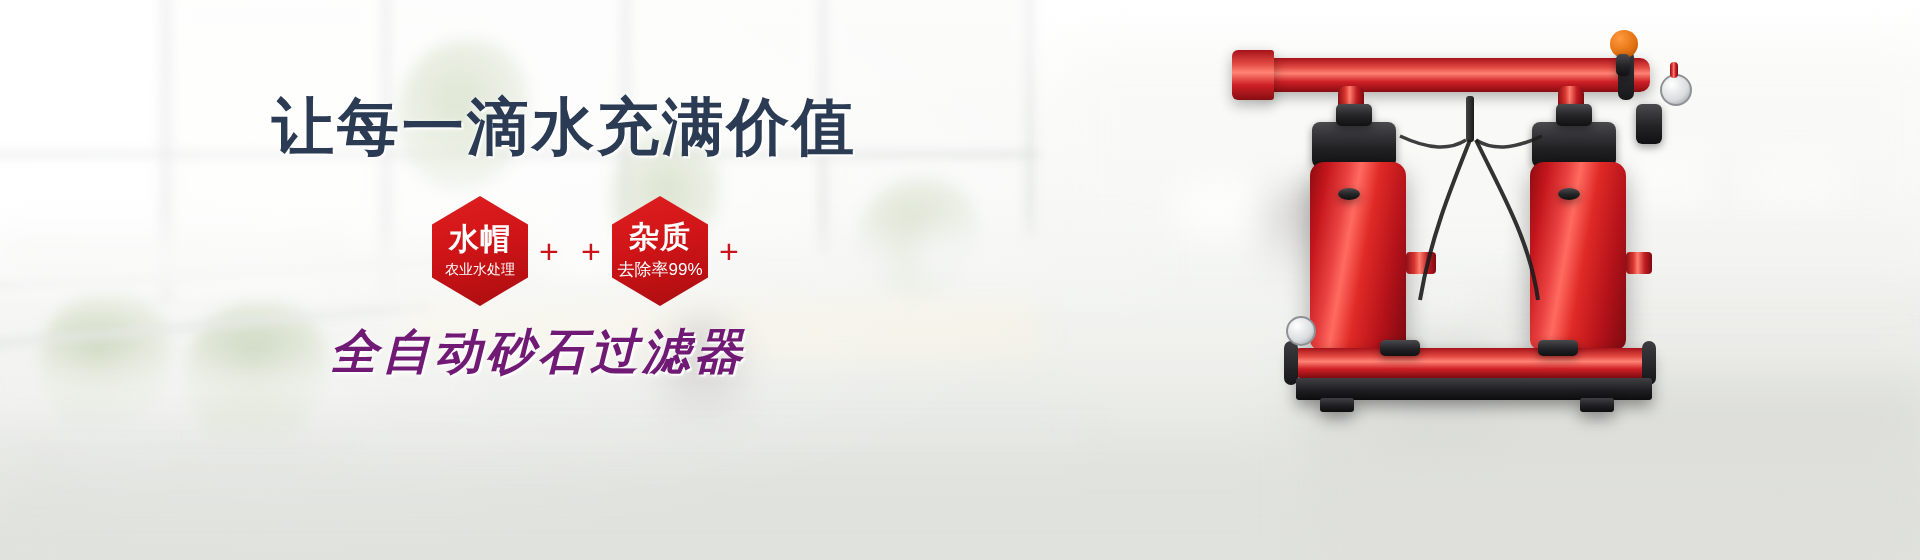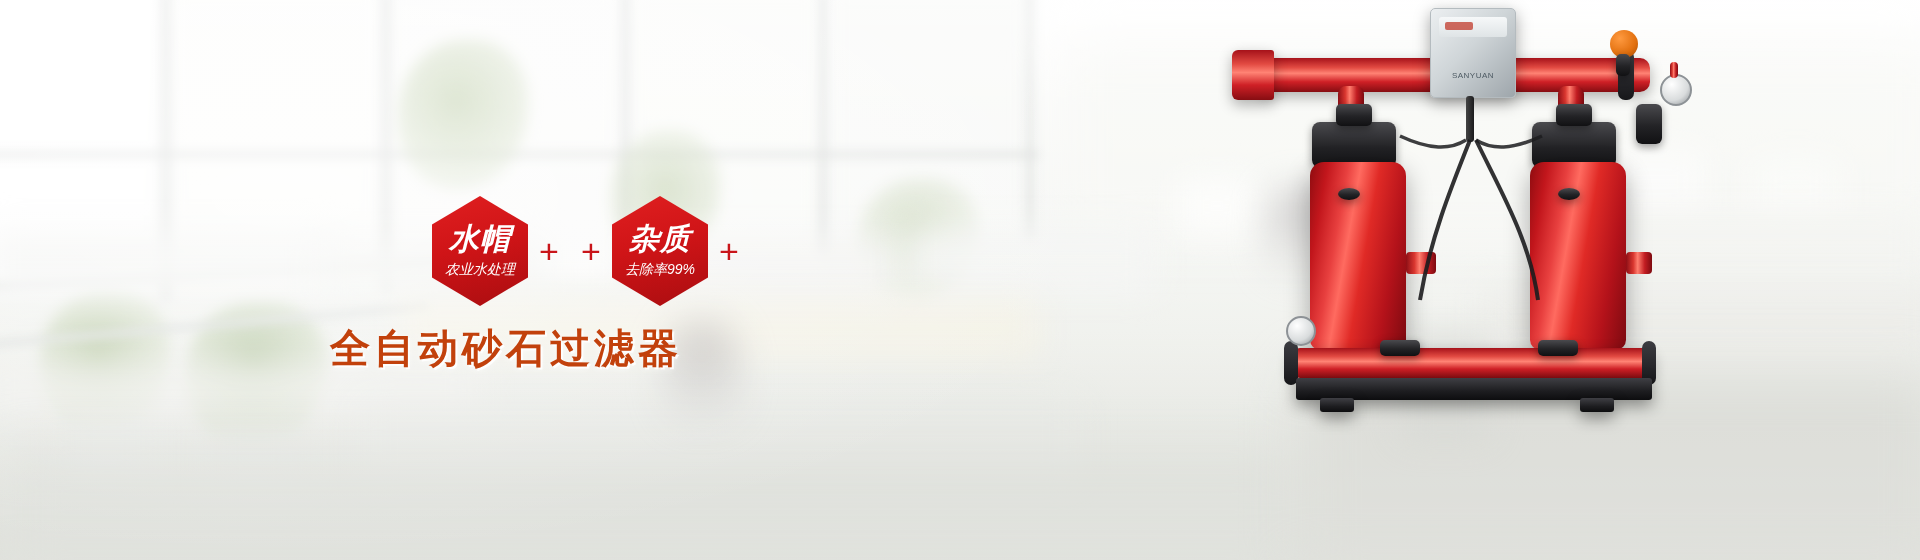--- a/index.html
+++ b/index.html
@@ -88,48 +88,48 @@
   }
   .headline{
     position:absolute;left:272px;top:96px;
     font-size:62px;font-weight:700;color:#2b3b54;
     letter-spacing:3px;line-height:1;
     text-shadow:2px 2px 0 rgba(255,255,255,0.8), 0 2px 6px rgba(255,255,255,0.7);
     white-space:nowrap;
   }
   .tagline{
     position:absolute;left:330px;top:328px;
-    font-size:40px;font-weight:700;color:#c2410c;
+    font-size:48px;font-weight:700;color:#701a75;
     letter-spacing:4px;line-height:1;
     text-shadow:2px 2px 0 rgba(255,255,255,0.85), 0 2px 7px rgba(255,255,255,0.7);
     white-space:nowrap;
+    font-style:italic;
   }
 
   
   .badges{
     position:absolute;left:432px;top:196px;
     display:flex;align-items:center;gap:0;
   }
   .badge{
     position:relative;width:96px;height:110px;
     display:flex;flex-direction:column;align-items:center;justify-content:center;
     background:linear-gradient(165deg,#e01f20 0%,#cf1417 45%,#aa0d10 100%);
     clip-path:polygon(50% 0%, 100% 26%, 100% 74%, 50% 100%, 0% 74%, 0% 26%);
     filter:drop-shadow(0 4px 8px rgba(0,0,0,0.28));
-    font-style:italic;
   }
   .badge-main{
     color:#ffffff;font-size:30px;font-weight:700;letter-spacing:1px;
     line-height:1.05;white-space:nowrap;
   }
   .badge-sub{
     color:#ffffff;font-size:14px;font-weight:400;letter-spacing:0px;
     margin-top:6px;white-space:nowrap;
   }
-  .badge.w-sub-sm .badge-sub{font-size:14px;}
+  .badge.w-sub-sm .badge-sub{font-size:17px;}
   .plus{
     width:42px;text-align:center;
     color:#c9151a;font-size:34px;font-weight:400;line-height:1;
     text-shadow:0 1px 2px rgba(255,255,255,0.7);
   }
 </style>
 </head>
 <body>
 
 <div class="banner">
@@ -214,45 +214,41 @@
     <div class="pipe" style="left:10px;top:348px;width:364px;height:30px;"></div>
     <div class="flange" style="left:4px;top:341px;width:14px;height:44px;"></div>
     <div class="flange" style="left:362px;top:341px;width:14px;height:44px;"></div>
     <div class="blk" style="left:100px;top:340px;width:40px;height:16px;"></div>
     <div class="blk" style="left:258px;top:340px;width:40px;height:16px;"></div>
 
     <div class="basepl" style="left:16px;top:378px;width:356px;height:22px;"></div>
     <div class="basepl" style="left:40px;top:398px;width:34px;height:14px;"></div>
     <div class="basepl" style="left:300px;top:398px;width:34px;height:14px;"></div>
 
-    <div class="ctrlbox" style="left:150px;top:8px;width:84px;height:88px;">
-      <div style="position:absolute;left:8px;top:8px;width:68px;height:20px;border-radius:3px;background:linear-gradient(to bottom,#f6f8f9,#dfe4e6);"></div>
-      <div style="position:absolute;left:14px;top:13px;width:28px;height:8px;border-radius:2px;background:#c0392b;opacity:.75;"></div>
-      <div class="ctrl-label" style="top:62px;">SANYUAN</div>
-    </div>
     <div class="pipev" style="left:186px;top:96px;width:8px;height:46px;background:linear-gradient(to right,#444,#1b1b1d);border-radius:3px;"></div>
 
     <svg style="position:absolute;left:0;top:0;width:640px;height:560px;" viewBox="0 0 640 560">
       <path d="M190 140 C 170 190, 150 240, 140 300" stroke="#1c1c1e" stroke-width="4" fill="none" opacity="0.9"></path>
       <path d="M196 140 C 220 190, 250 240, 258 300" stroke="#1c1c1e" stroke-width="4" fill="none" opacity="0.9"></path>
       <path d="M120 136 C 150 150, 170 150, 186 140" stroke="#1c1c1e" stroke-width="3.5" fill="none" opacity="0.85"></path>
       <path d="M262 136 C 232 150, 212 150, 196 140" stroke="#1c1c1e" stroke-width="3.5" fill="none" opacity="0.85"></path>
     </svg>
 
     <div class="valve" style="left:330px;top:30px;width:28px;height:28px;"></div>
     <div class="blk" style="left:336px;top:54px;width:14px;height:22px;"></div>
     <div class="gauge" style="left:380px;top:74px;width:28px;height:28px;"></div>
     <div class="pipev" style="left:390px;top:62px;width:8px;height:16px;"></div>
     <div class="gauge" style="left:6px;top:316px;width:26px;height:26px;"></div>
     <div class="blk" style="left:356px;top:104px;width:26px;height:40px;border-radius:6px;"></div>
   </div>
 
   <div class="content">
 
 
+    <div class="headline">让每一滴水充满价值</div>
 
     <div class="badges">
 
       <div class="badge">
         <span class="badge-main">水帽</span>
         <span class="badge-sub">农业水处理</span>
       </div>
 
       <div class="plus">+</div>
 

